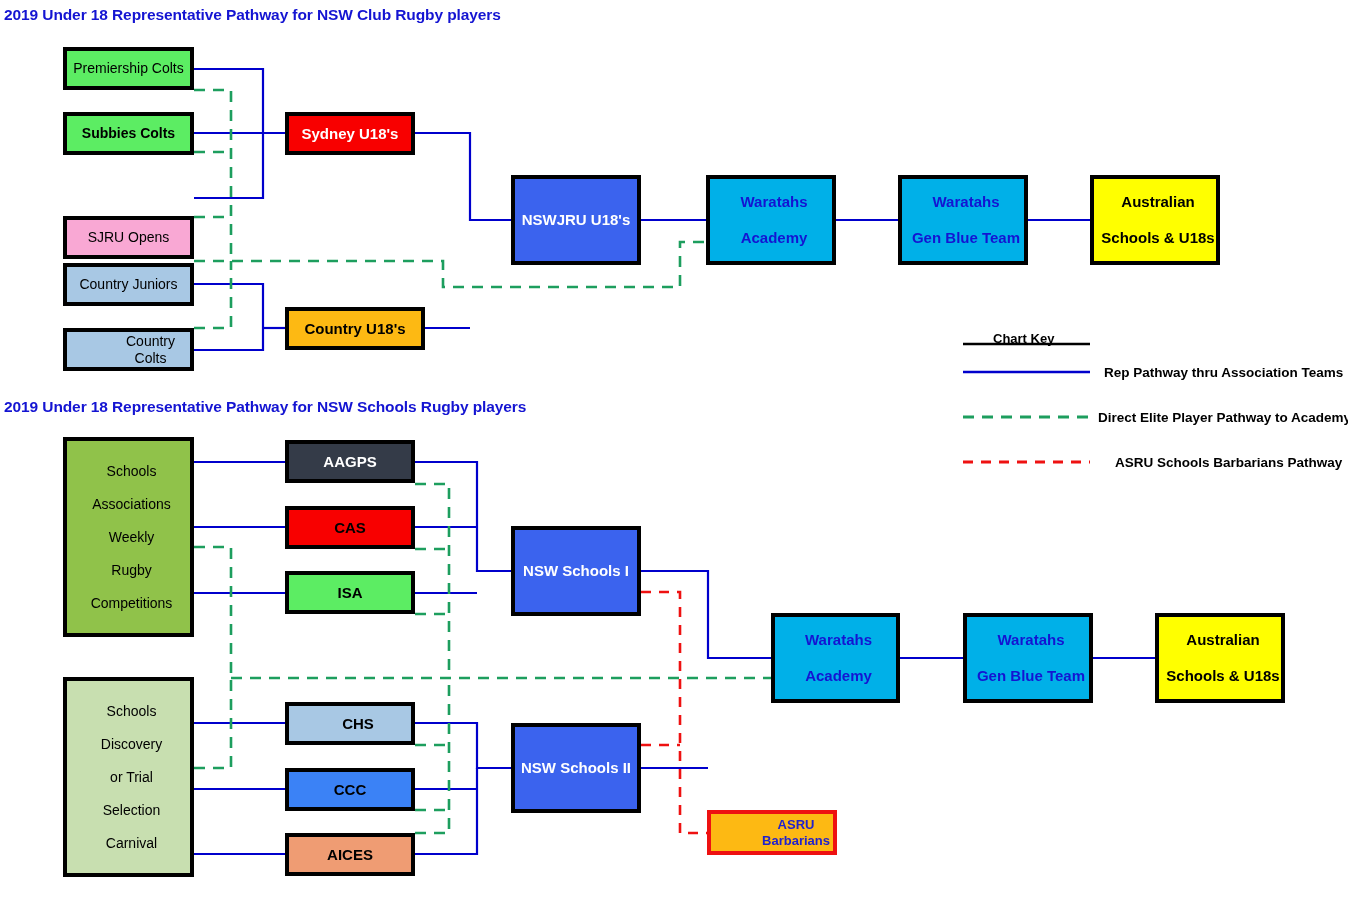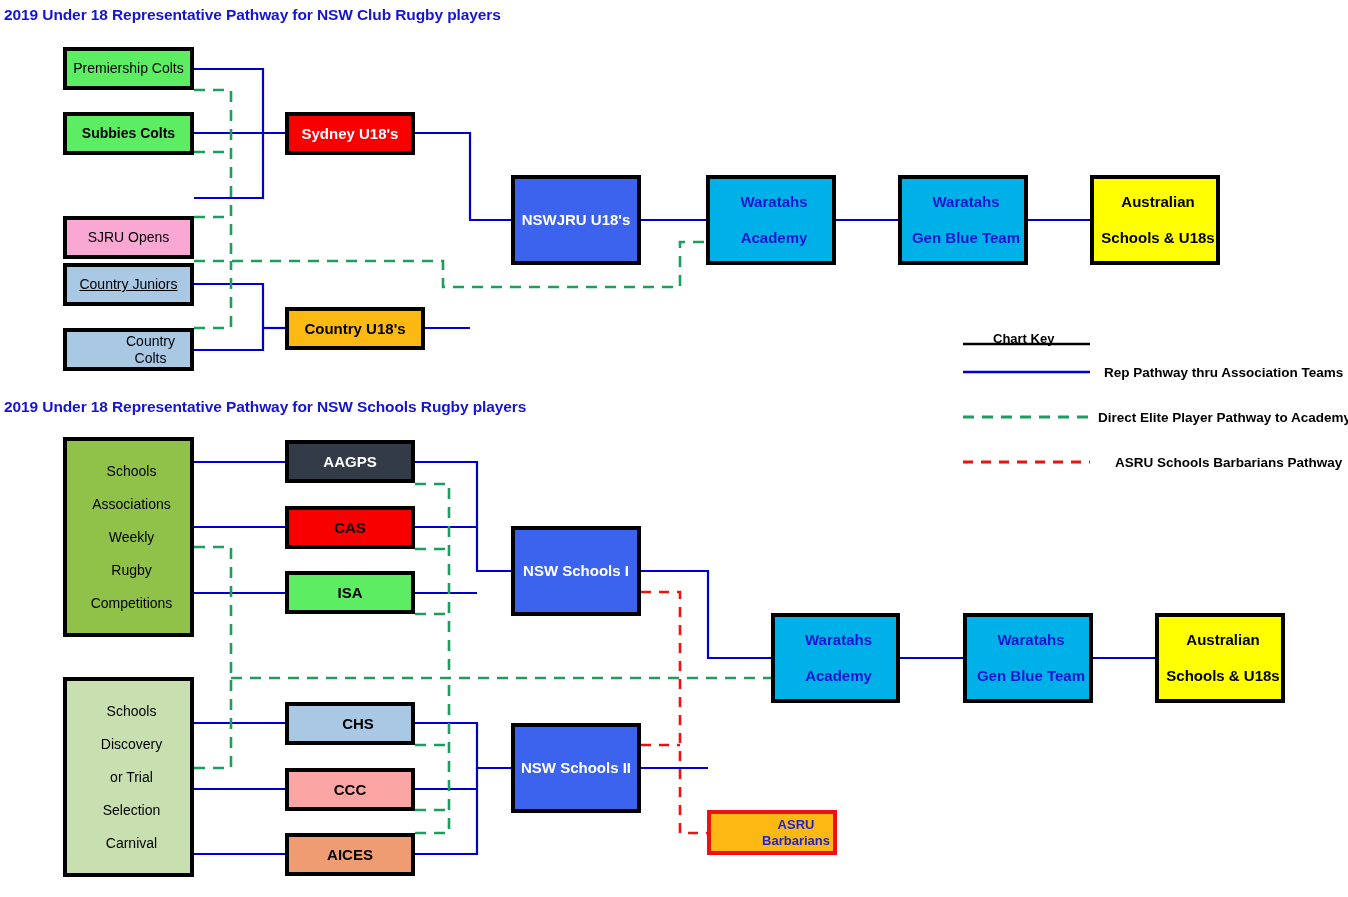--- a/index.html
+++ b/index.html
@@ -107,21 +107,21 @@
 
   <div class="node f14" style="left:63px;top:47px;width:131px;height:43px;background:#5ced63;color:#000;">
     <span>Premiership Colts</span>
   </div>
   <div class="node f14" style="left:63px;top:112px;width:131px;height:43px;background:#5ced63;color:#000;font-weight:bold;">
     <span>Subbies Colts</span>
   </div>
   <div class="node f14" style="left:63px;top:177px;width:131px;height:43px;background:#f9a8d4;color:#000;margin-top:39px;">
     <span>SJRU Opens</span>
   </div>
-  <div class="node f14" style="left:63px;top:263px;width:131px;height:43px;background:#a8c8e4;color:#000;text-decoration:underline;">
+  <div class="node f14" style="left:63px;top:263px;width:131px;height:43px;background:#a8c8e4;color:#000;">
     <span>Country Juniors</span>
   </div>
   <div class="node f14" style="left:63px;top:328px;width:131px;height:43px;background:#a8c8e4;color:#000;padding-left:44px;">
     <span>Country Colts</span>
   </div>
 
   <div class="node f15 b" style="left:285px;top:112px;width:130px;height:43px;background:#f80000;color:#fff;">
     <span>Sydney U18's</span>
   </div>
   <div class="node f15 b" style="left:285px;top:307px;width:140px;height:43px;background:#fdb913;color:#000;">
@@ -174,21 +174,21 @@
   </div>
   <div class="node f15 b" style="left:285px;top:506px;width:130px;height:43px;background:#f80000;color:#000;">
     <span>CAS</span>
   </div>
   <div class="node f15 b" style="left:285px;top:571px;width:130px;height:43px;background:#5ced63;color:#000;">
     <span>ISA</span>
   </div>
   <div class="node f15 b" style="left:285px;top:702px;width:130px;height:43px;background:#a8c8e4;color:#000;padding-left:16px;">
     <span>CHS</span>
   </div>
-  <div class="node f15 b" style="left:285px;top:768px;width:130px;height:43px;background:#fca5a5;color:#000;">
+  <div class="node f15 b" style="left:285px;top:768px;width:130px;height:43px;background:#3b82f6;color:#000;">
     <span>CCC</span>
   </div>
   <div class="node f15 b" style="left:285px;top:833px;width:130px;height:43px;background:#ef9c73;color:#000;">
     <span>AICES</span>
   </div>
 
   <div class="node f15 b" style="left:511px;top:526px;width:130px;height:90px;background:#3b63ee;color:#fff;">
     <span>NSW Schools I</span>
   </div>
   <div class="node f15 b" style="left:511px;top:723px;width:130px;height:90px;background:#3b63ee;color:#fff;">

